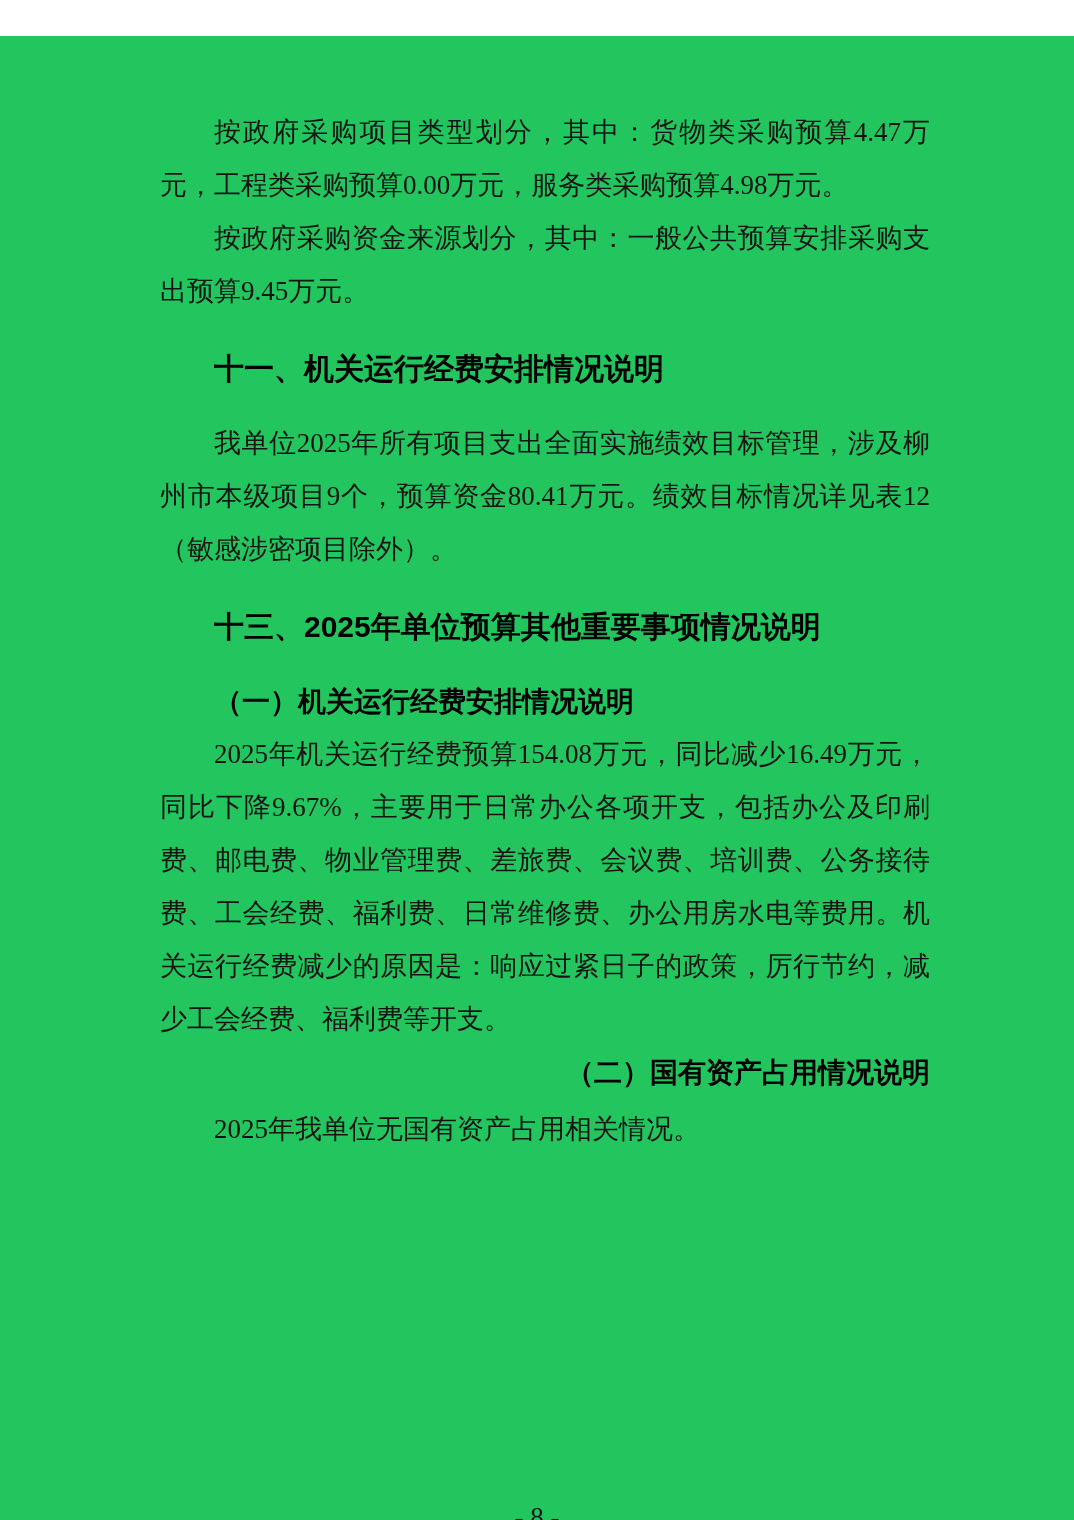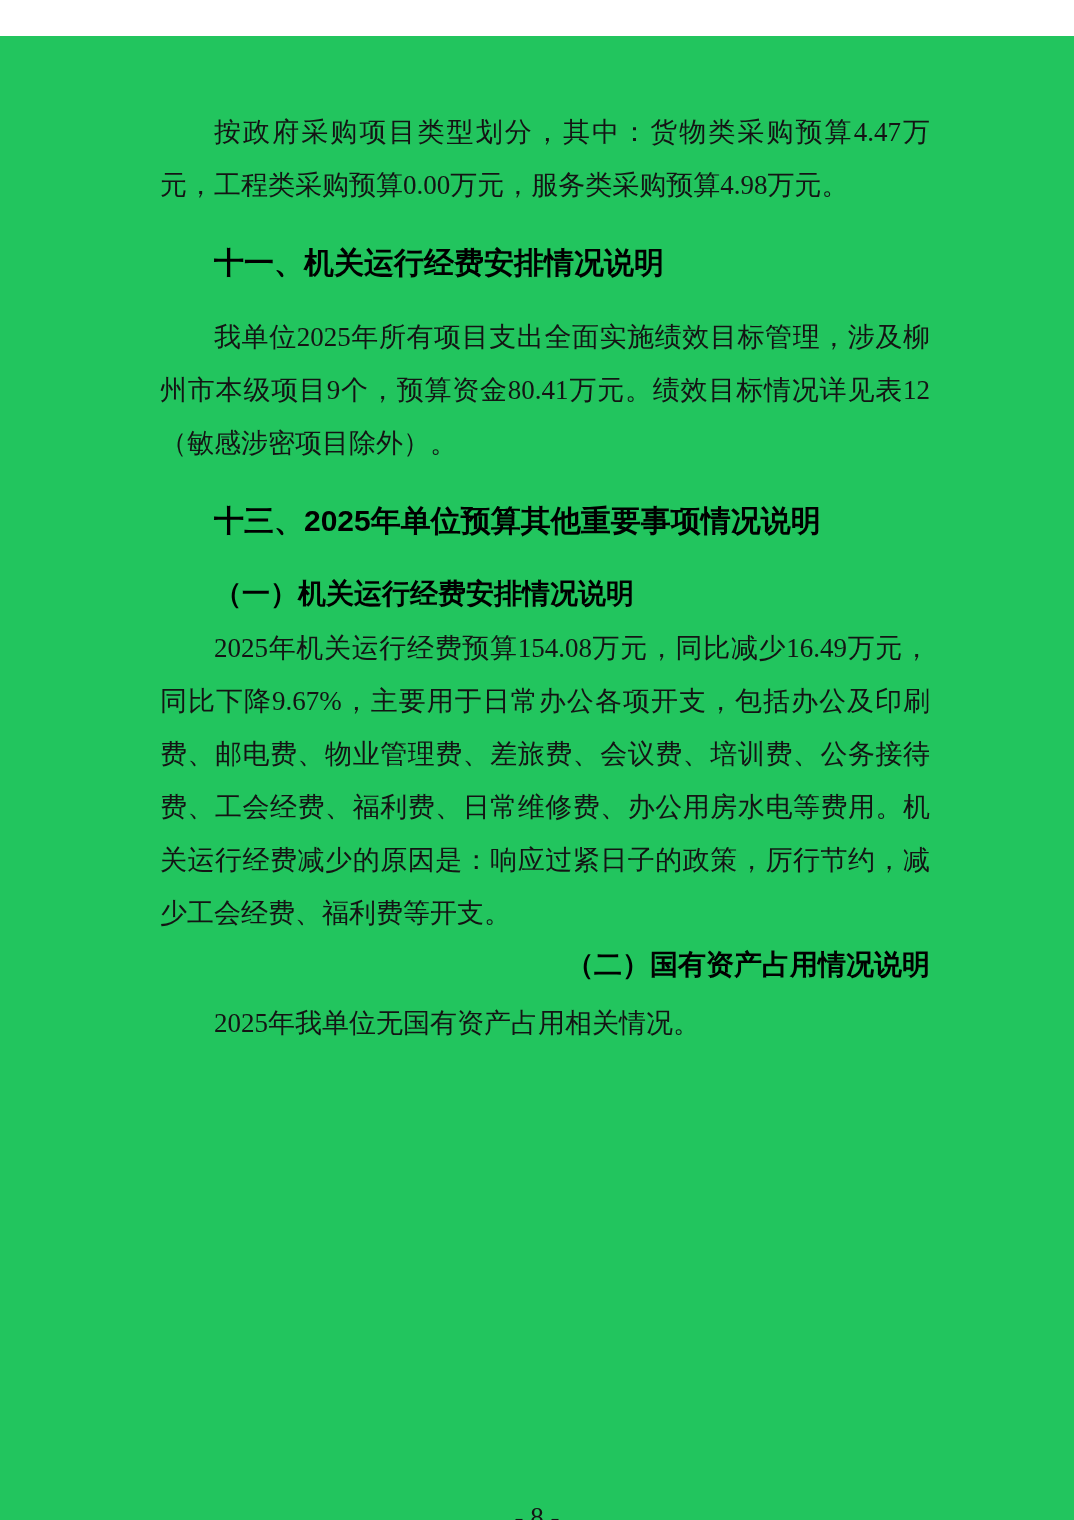--- a/index.html
+++ b/index.html
@@ -32,21 +32,21 @@
     margin: 24px 0 22px 0;
     font-family: "Liberation Sans", "DejaVu Sans", sans-serif;
     font-weight: 700;
     font-size: 30px;
     line-height: 53px;
     text-indent: 54px;
     color: #000000;
   }
   h3.sub-heading {
     margin: 22px 0 0 0;
-    font-family: Liberation Mono, monospace;
+    font-family: Liberation Sans, sans-serif;
     font-weight: 700;
     font-size: 28px;
     line-height: 53px;
     text-indent: 54px;
     color: #000000;
   }
   h3.sub-heading.tight {
     margin-top: 0;
     margin-bottom: 4px;
     text-align: right;
@@ -63,20 +63,21 @@
   }
 </style>
 </head>
 <body>
 
 <div class="page">
   <div class="content">
 
     <p class="body-text">按政府采购项目类型划分，其中：货物类采购预算4.47万元，工程类采购预算0.00万元，服务类采购预算4.98万元。</p>
 
+    <p class="body-text">按政府采购资金来源划分，其中：一般公共预算安排采购支出预算9.45万元。</p>
 
     <h2 class="section-heading">十一、机关运行经费安排情况说明</h2>
 
 
 
     <p class="body-text">我单位2025年所有项目支出全面实施绩效目标管理，涉及柳州市本级项目9个，预算资金80.41万元。绩效目标情况详见表12（敏感涉密项目除外）。</p>
 
     <h2 class="section-heading">十三、2025年单位预算其他重要事项情况说明</h2>
 
     <h3 class="sub-heading">（一）机关运行经费安排情况说明</h3>

